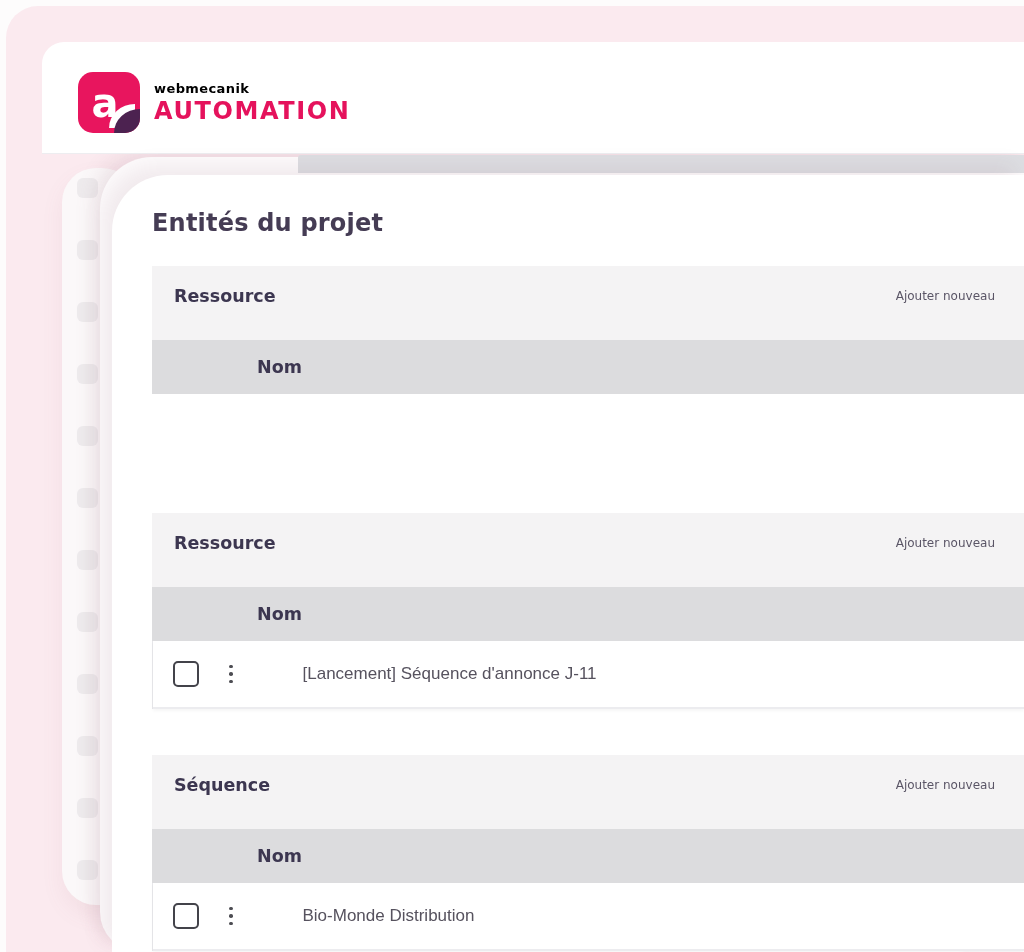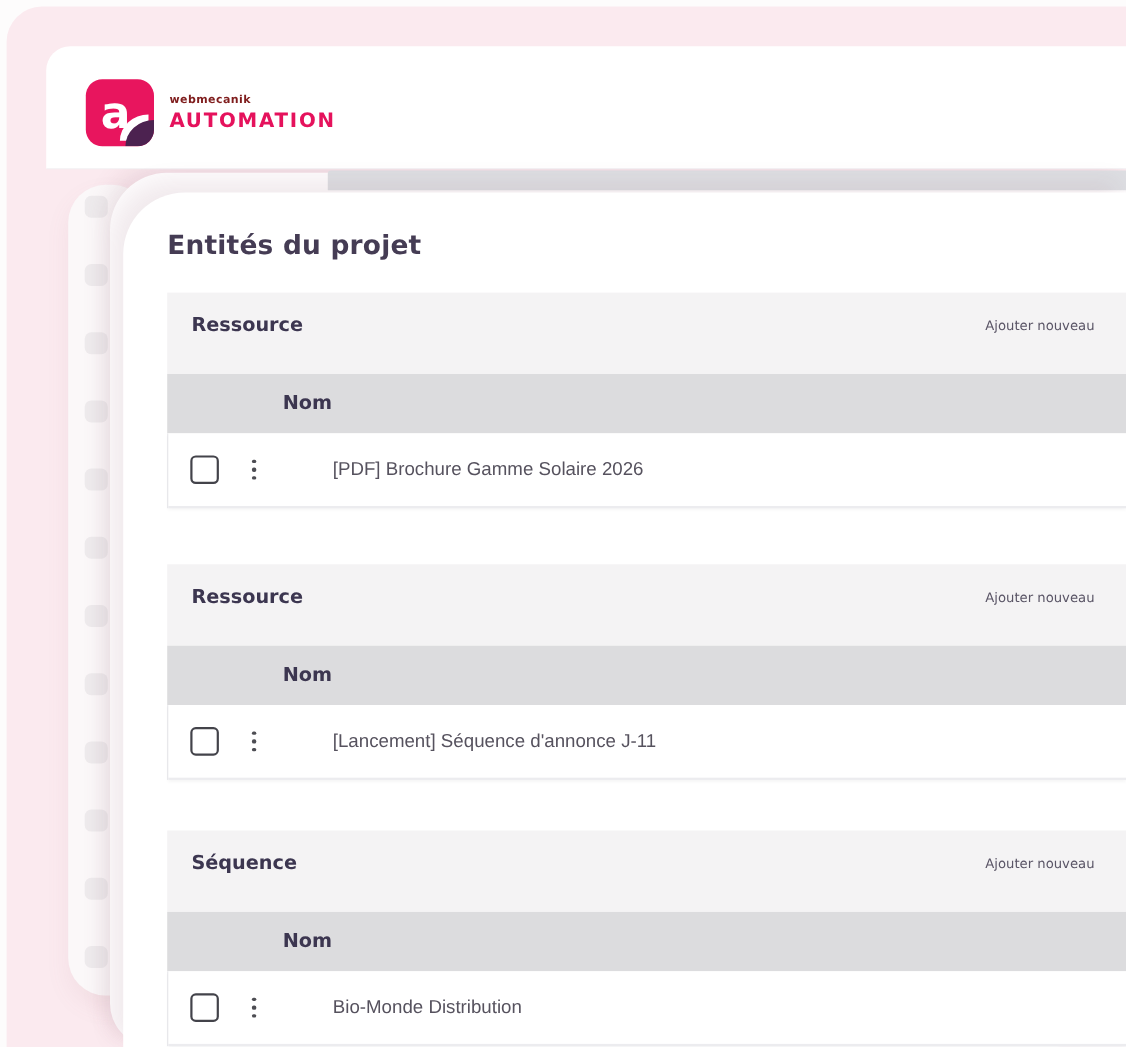--- a/index.html
+++ b/index.html
@@ -27,22 +27,22 @@
           border-bottom:1px solid #ededf0;}
   .logo{position:absolute;left:36px;top:30px;display:flex;align-items:center;}
   .logo-mark{position:relative;width:62px;height:61px;background:#e8155e;
              border-radius:15px;overflow:hidden;flex:0 0 auto;}
   .logo-letter{position:absolute;left:0;top:4px;width:54px;text-align:center;
                color:#ffffff;font-size:40px;font-weight:bold;line-height:54px;}
   .logo-notch{position:absolute;right:0;bottom:0;width:26px;height:24px;
               background:#4c2250;border-radius:100% 0 0 0;
               box-shadow:-5px -5px 0 0 #ffffff;}
   .logo-text{margin-left:14px;line-height:1;}
-  .brand-top{color:#7f1d1d;font-weight:bold;font-size:10px;letter-spacing:.4px;}
-  .brand-bottom{color:#e5125c;font-weight:600;font-size:18px;letter-spacing:1.6px;margin-top:4px;}
+  .brand-top{color:#000000;font-weight:bold;font-size:13px;letter-spacing:.4px;}
+  .brand-bottom{color:#e5125c;font-weight:600;font-size:24px;letter-spacing:1.6px;margin-top:4px;}
 
   
   .panel{position:absolute;left:112px;top:175px;right:0;bottom:0;
          background:#ffffff;border-radius:56px 0 70px 0;
          box-shadow:-10px -10px 20px rgba(140,90,110,0.10);}
   .page-title{position:absolute;left:40px;top:34px;color:#453c54;
               font-size:24px;font-weight:bold;letter-spacing:.2px;}
 
   .section{position:absolute;left:40px;right:0;}
   .sec-head{height:74px;background:#f4f3f4;display:flex;align-items:center;
@@ -109,31 +109,20 @@
     <div class="page-title">Entités du projet</div>
 
     <div class="section s1">
       <div class="sec-head">
         <span class="sec-title">Ressource</span>
         <span class="sec-action">Ajouter nouveau</span>
       </div>
       <div class="col-head">
         <span>Nom</span>
       </div>
-      <div class="rows">
-        <div class="row">
-          <input type="checkbox" class="checkbox" style="">
-          <span class="kebab">
-            <i></i>
-              <i></i>
-              <i></i>
-          </span>
-          <span class="row-name">[PDF] Brochure Gamme Solaire 2026</span>
-        </div>
-      </div>
     </div>
 
     <div class="section s2">
       <div class="sec-head">
         <span class="sec-title">Ressource</span>
         <span class="sec-action">Ajouter nouveau</span>
       </div>
       <div class="col-head">
         <span>Nom</span>
       </div>

